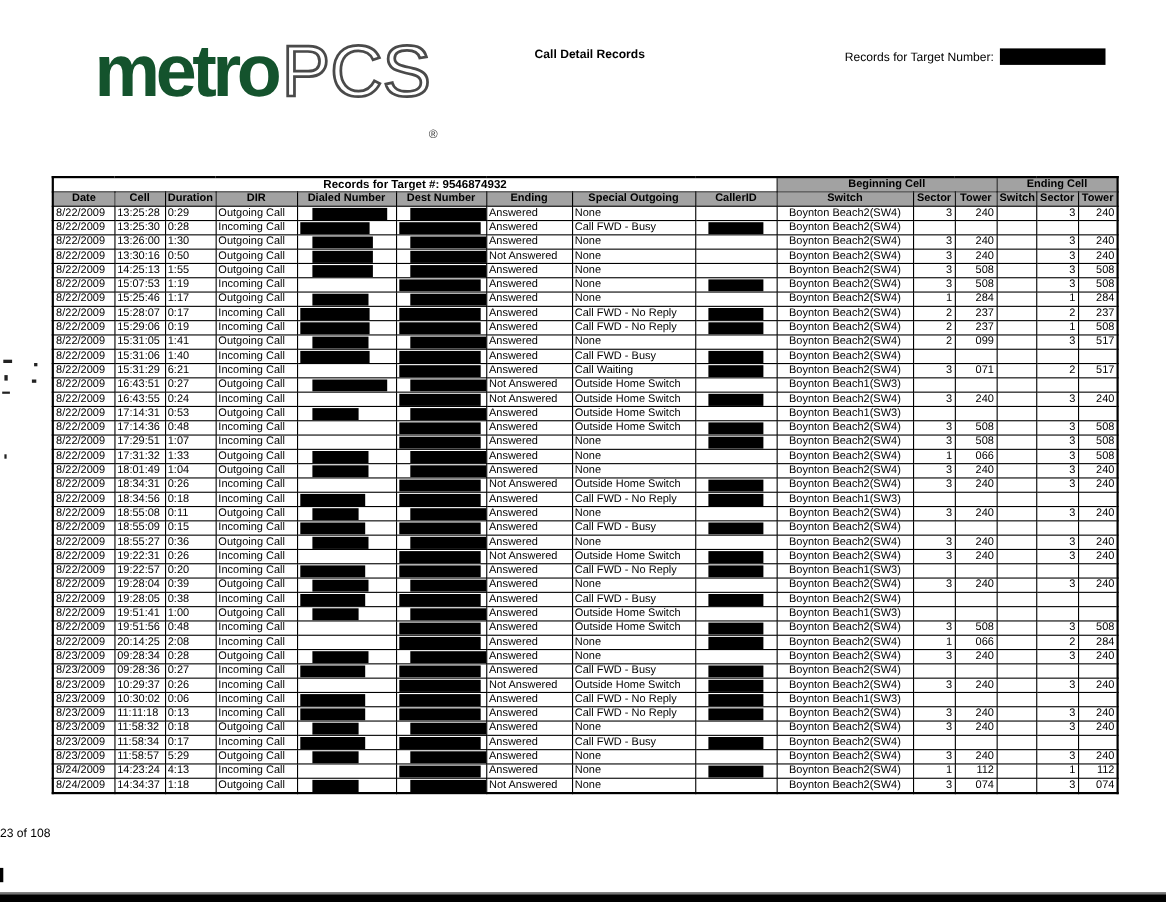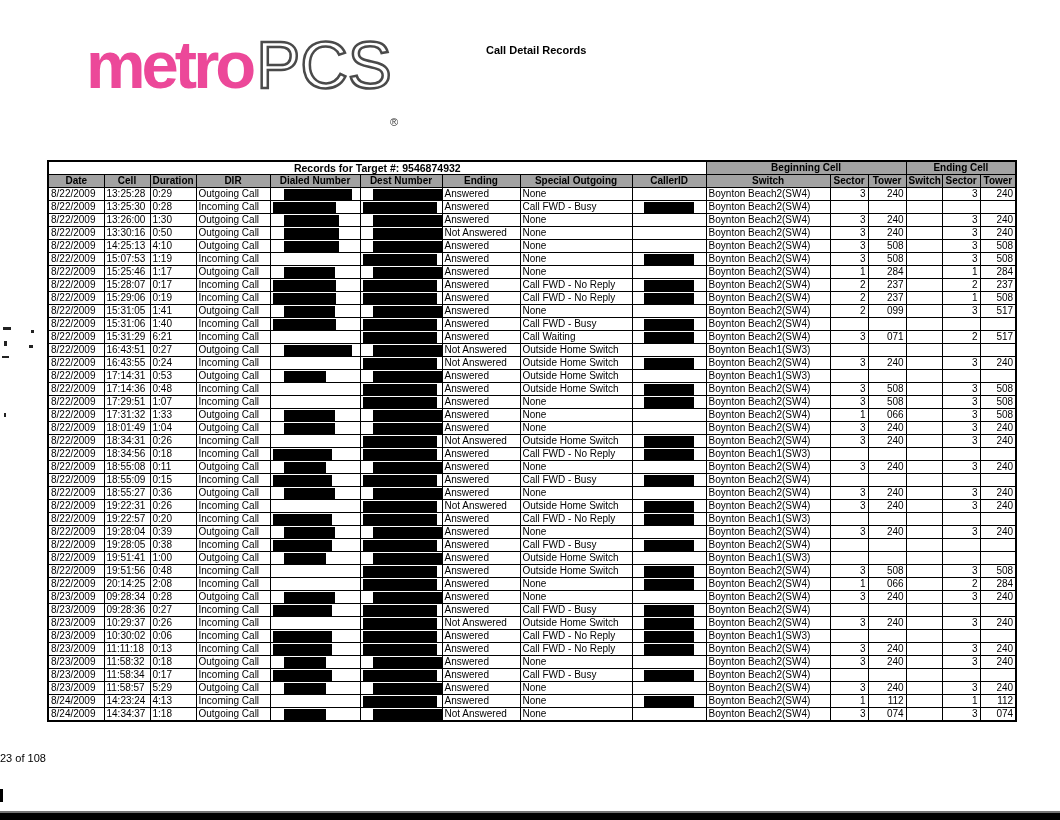--- a/index.html
+++ b/index.html
@@ -4,21 +4,21 @@
 <style>
   * { margin:0; padding:0; box-sizing:border-box; }
   html,body { background:#e8e8e8; }
   .page {
     position:relative; width:1060px; height:820px; background:#ffffff;
     overflow:hidden; font-family:"Liberation Sans", sans-serif; color:#000;
   }
   
   .logo { position:absolute; left:86px; top:26px; white-space:nowrap; }
   .logo .metro {
-    font-weight:bold; font-size:67px; letter-spacing:-4px; color:#ec4899;
+    font-weight:bold; font-size:67px; letter-spacing:-4px; color:#14532d;
     font-family:"Liberation Sans", sans-serif;
   }
   .logo .pcs {
     font-size:66px; letter-spacing:0px; color:#ffffff;
     -webkit-text-stroke:2.5px #4a4a4a; margin-left:4px;
   }
   .logo .reg { font-size:11px; color:#333; vertical-align:-38px; margin-left:-2px; }
   
   .doc-title { position:absolute; left:486px; top:44px; font-size:11px; font-weight:bold; }
   .target-line { position:absolute; left:768px; top:44px; font-size:11px; }
@@ -33,21 +33,21 @@
     border:2px solid #000; font-size:10px;
   }
   table.cdr th, table.cdr td {
     border:1px solid #000; height:13px; padding:0 2px;
     overflow:hidden; white-space:nowrap; line-height:12px;
   }
   th.title-cell { background:#fff; font-weight:bold; font-size:10.5px; text-align:center; }
   th.gray { background:#a2a2a2; font-weight:bold; text-align:center; }
   td.num { text-align:right; padding-right:3px; }
   td.dir { padding-left:7px; }
-  td.sw { padding-left:4px; }
+  td.sw { padding-left:4px;text-align:center; }
   
   .red-bar { background:#000; height:11px; margin-top:1px; }
   .red-left   { margin-left:0; }
   .red-offset { margin-left:13%; }
   .red-center { margin-left:auto; margin-right:auto; }
   
   .page-number { position:absolute; left:0; top:752px; width:940px; text-align:left; font-size:11px; }
   
   .bottom-bar  { position:absolute; left:0; bottom:0; width:1060px; height:7px; background:#000; }
   .bottom-line { position:absolute; left:0; bottom:7px; width:1060px; height:2px; background:#2a2a2a; opacity:.65; }
@@ -63,20 +63,23 @@
 </head>
 <body>
 
 <div class="page">
 
   <div class="logo">
     <span class="metro">metro</span><span class="pcs">PCS</span><span class="reg">®</span>
   </div>
 
   <div class="doc-title">Call Detail Records</div>
+  <div class="target-line">
+    <span>Records for Target Number:</span><span class="target-redaction"></span>
+  </div>
 
   <div class="table-wrap">
     <table class="cdr">
       <colgroup>
         <col style="width:56px">
           <col style="width:46px">
           <col style="width:46px">
           <col style="width:74px">
         <col style="width:90px">
           <col style="width:82px">
@@ -197,21 +200,21 @@
             <td class="sw">Boynton Beach2(SW4)</td>
             <td class="num">3</td>
             <td class="num">240</td>
             <td></td>
             <td class="num">3</td>
             <td class="num">240</td>
           </tr>
           <tr>
             <td>8/22/2009</td>
             <td>14:25:13</td>
-            <td>4:10</td>
+            <td>1:55</td>
             <td class="dir">Outgoing Call</td>
             <td>
               <div class="red-bar red-offset" style="width: 65%;"></div>
             </td>
             <td>
               <div class="red-bar red-offset" style="width: 97%;"></div>
             </td>
             <td>Answered</td>
             <td>None</td>
             <td></td>

